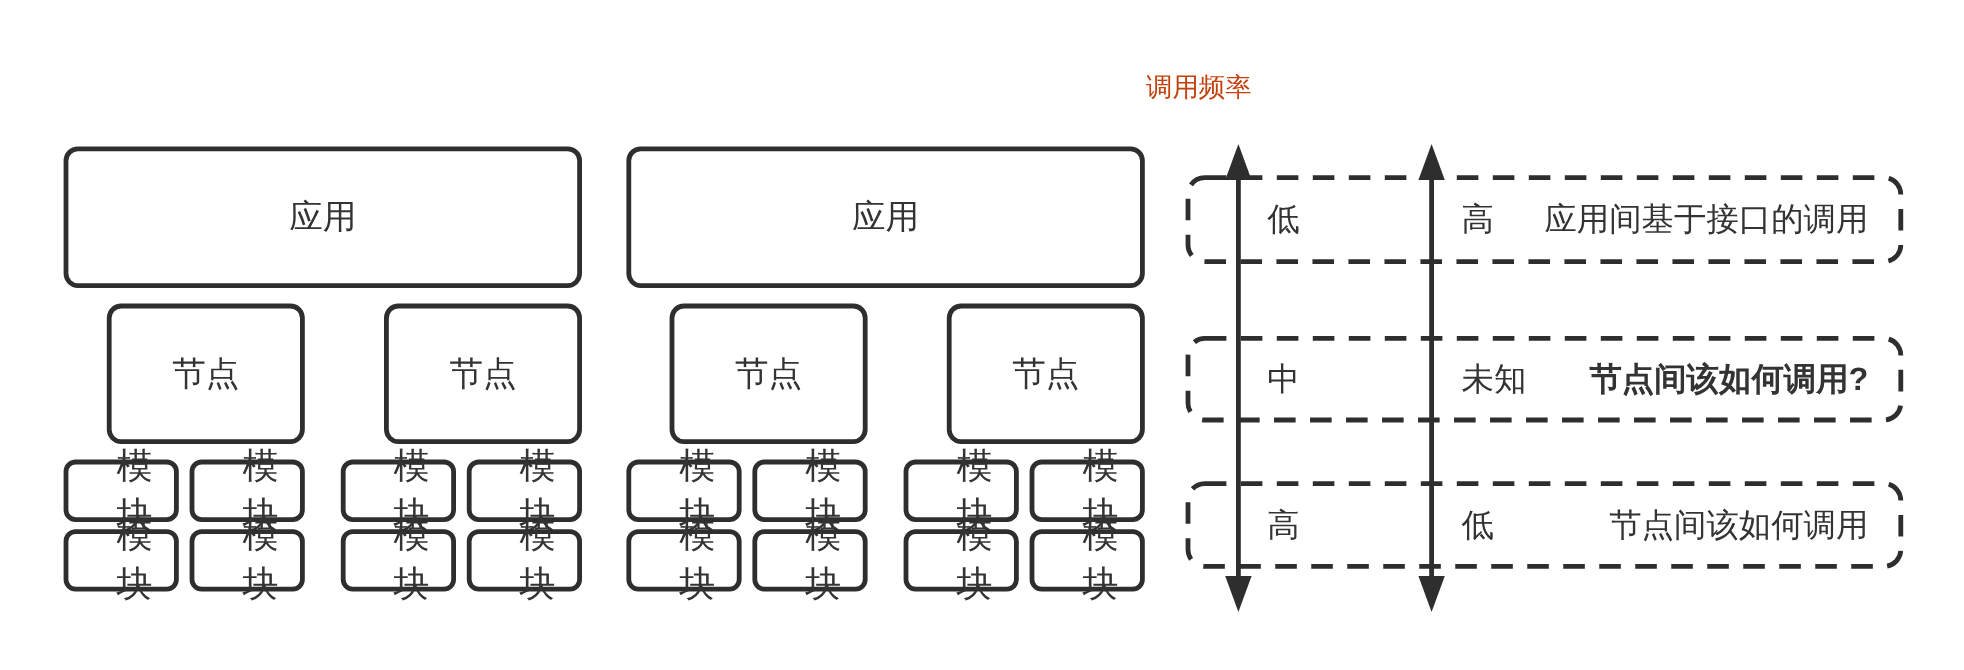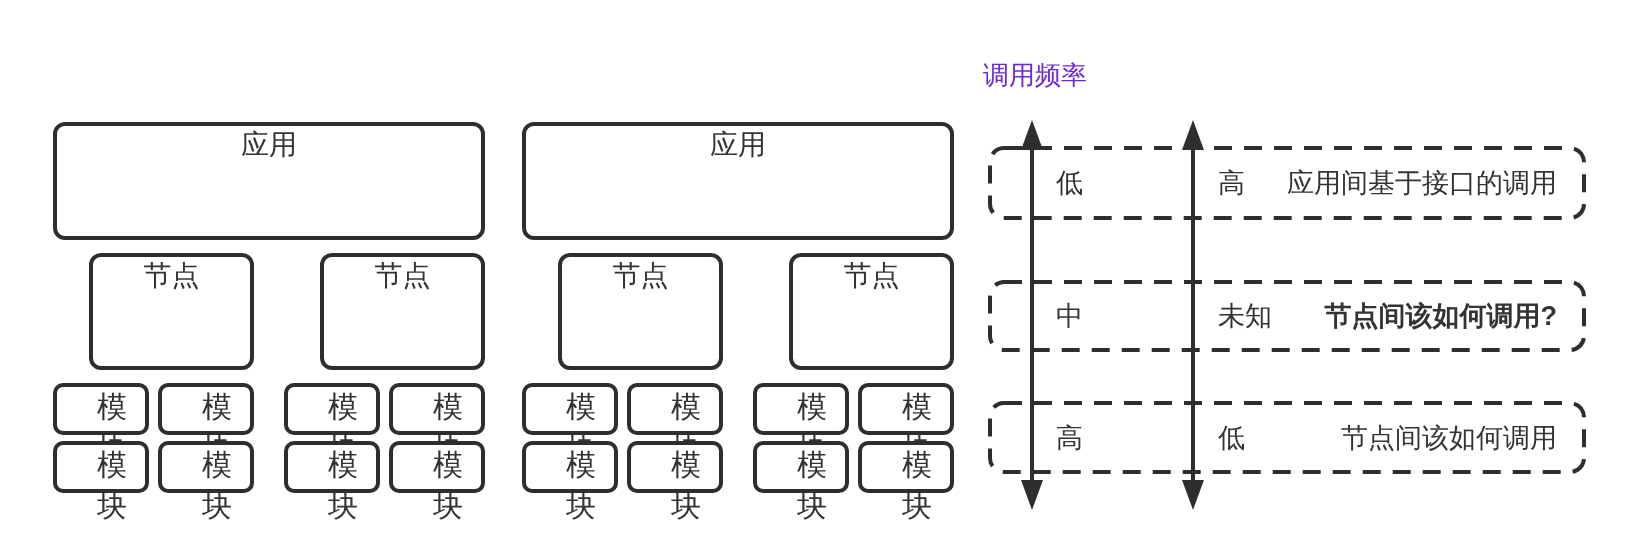--- a/index.html
+++ b/index.html
@@ -13,32 +13,32 @@
   }
   
   .cluster{position:absolute;top:122px;width:432px;}
   .cluster.c1{left:53px;}
   .cluster.c2{left:522px;}
   .box{
     box-sizing:border-box;
     border:4px solid #2e2e2e;
     border-radius:12px;
     background:#ffffff;
-    display:flex;align-items:flex-start;justify-content:center;
+    display:flex;align-items:center;justify-content:center;
   }
   .app-box{height:118px;margin-bottom:13px;font-size:28px;}
   .node-row{display:flex;gap:30px;}
   .node-col{width:201px;}
   .node-box{height:117px;margin-bottom:13px;font-size:28px;margin-left:36px;}
   .module-grid{display:grid;grid-template-columns:96px 96px;column-gap:9px;row-gap:6px;}
   .module-box{height:52px;border-radius:10px;font-size:30px;padding-left:40px;}
   
   .axis-title{
     position:absolute;top:58px;width:160px;
-    text-align:center;font-size:26px;color:#6d28d9;white-space:nowrap;
+    text-align:left;font-size:22px;color:#c2410c;white-space:nowrap;
   }
   .axis-title.freq{left:955px;}
   .axis-title.cost{left:1113px;}
   #overlay{position:absolute;left:0;top:0;pointer-events:none;}
   .dash-row{position:absolute;left:988px;width:597px;}
   .dash-row .lbl{
     position:absolute;top:50%;transform:translateY(-50%);
     font-size:27px;color:#333333;white-space:nowrap;
   }
   .dash-row .freq-lbl{left:68px;}

